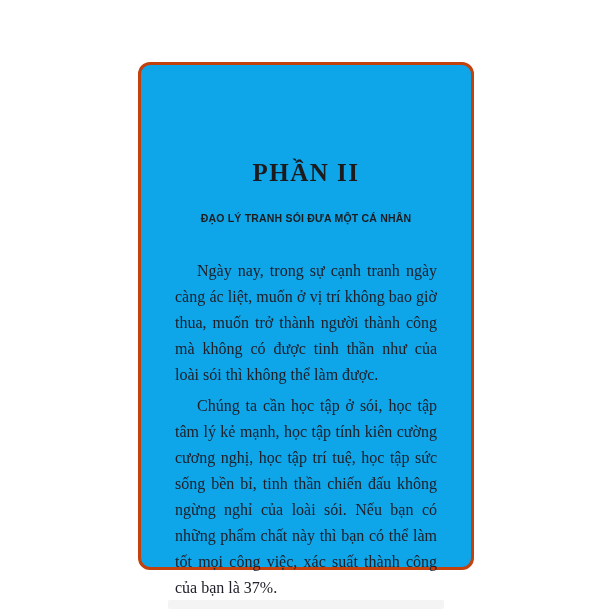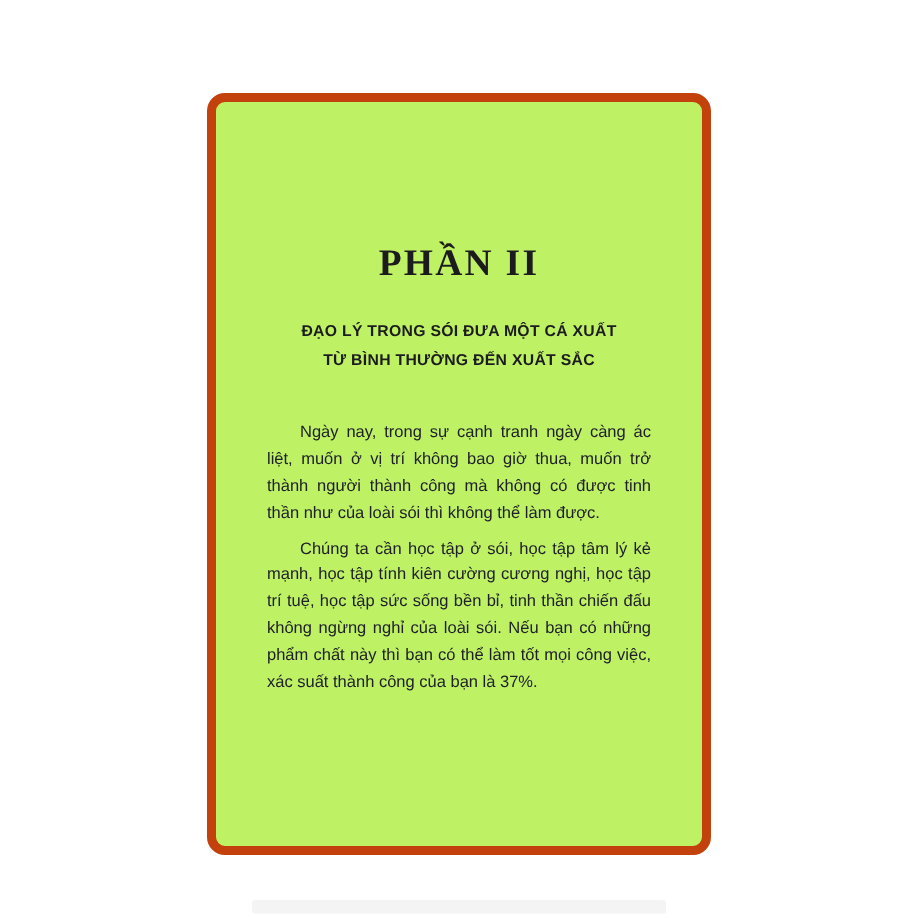--- a/index.html
+++ b/index.html
@@ -19,22 +19,22 @@
     overflow: hidden;
   }
 
   
   #book-page {
     position: absolute;
     left: 138px;
     top: 62px;
     width: 336px;
     height: 508px;
-    background: #bef264;
-    border: 6px solid #c2410c;
+    background: #0ea5e9;
+    border: 3px solid #c2410c;
     border-radius: 12px;
     box-sizing: border-box;
     padding: 70px 34px 30px 34px;
   }
 
   .part-title {
     text-align: center;
     font-family: "Liberation Serif", serif;
     font-weight: bold;
     font-size: 25px;
@@ -57,22 +57,22 @@
     color: #1c1c1e;
     line-height: 1.85;
     white-space: nowrap;
   }
 
   .body-block {
     margin-top: 30px;
   }
 
   .body-par {
-    font-family: Liberation Sans, sans-serif;
-    font-size: 11px;
+    font-family: Liberation Serif, serif;
+    font-size: 16px;
     color: #20202a;
     line-height: 1.62;
     text-align: justify;
     text-indent: 22px;
     margin: 4px 0 2px 0;
   }
 
   .body-par + .body-par {
     margin-top: 6px;
   }
@@ -91,22 +91,21 @@
 </head>
 <body>
 
 <div id="page">
 
   <div id="book-page">
 
     <h1 class="part-title">PHẦN II</h1>
 
     <div class="subtitle-block">
-      <div class="subtitle-line">ĐẠO LÝ TRONG SÓI ĐƯA MỘT CÁ XUẤT</div>
-      <div class="subtitle-line">TỪ BÌNH THƯỜNG ĐẾN XUẤT SẮC</div>
+      <div class="subtitle-line">ĐẠO LÝ TRANH SÓI ĐƯA MỘT CÁ NHÂN</div>
     </div>
 
     <div class="body-block">
       <p class="body-par">Ngày nay, trong sự cạnh tranh ngày càng ác liệt, muốn ở vị trí không bao giờ thua, muốn trở thành người thành công mà không có được tinh thần như của loài sói thì không thể làm được.</p>
       <p class="body-par">Chúng ta cần học tập ở sói, học tập tâm lý kẻ mạnh, học tập tính kiên cường cương nghị, học tập trí tuệ, học tập sức sống bền bỉ, tinh thần chiến đấu không ngừng nghỉ của loài sói. Nếu bạn có những phẩm chất này thì bạn có thể làm tốt mọi công việc, xác suất thành công của bạn là 37%.</p>
     </div>
 
   </div>
 
   <div id="bottom-artifact"></div>

